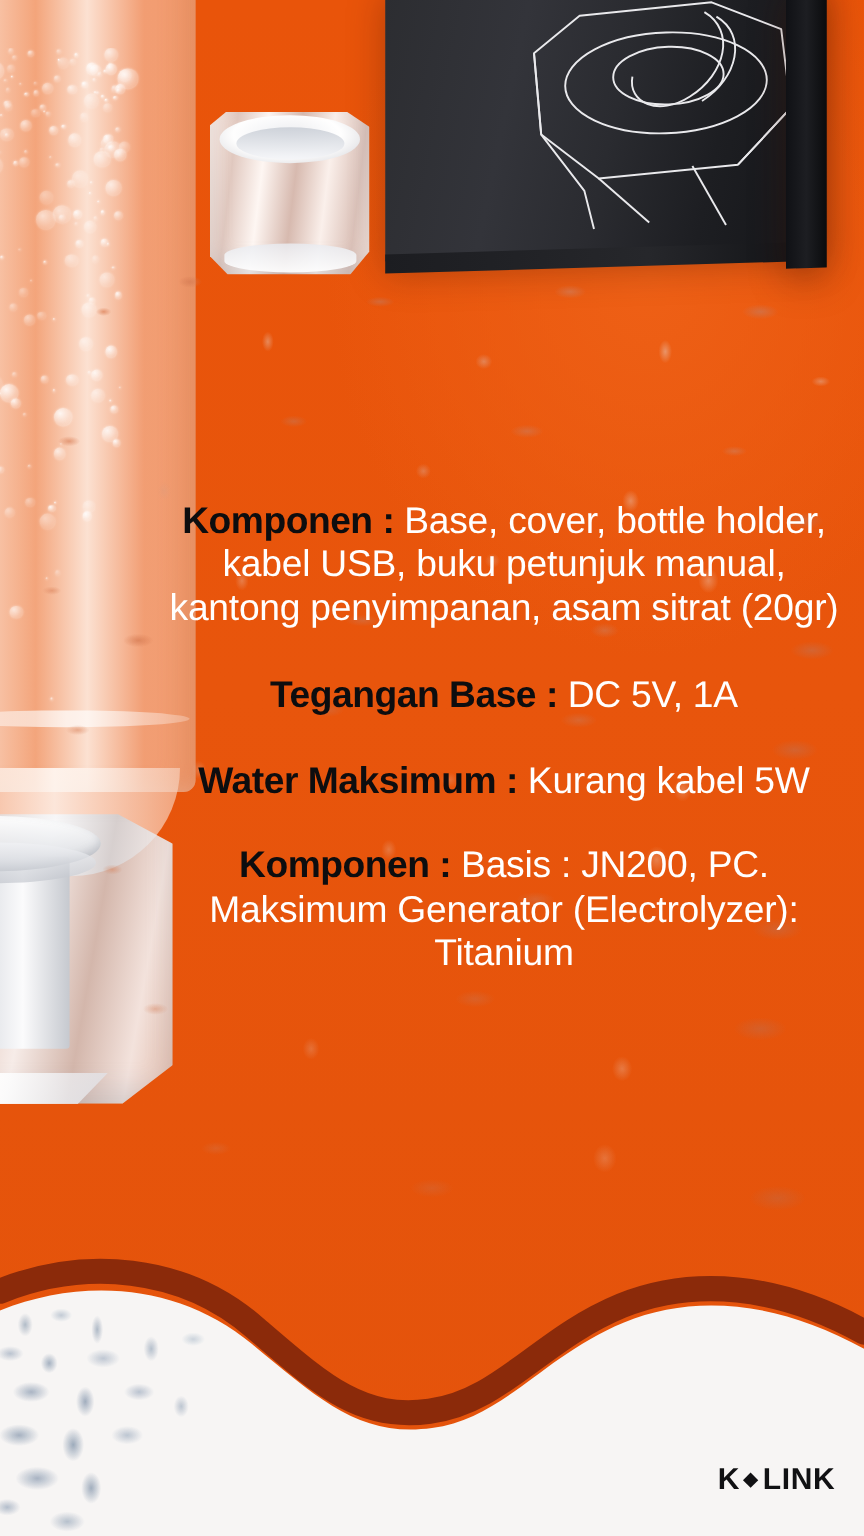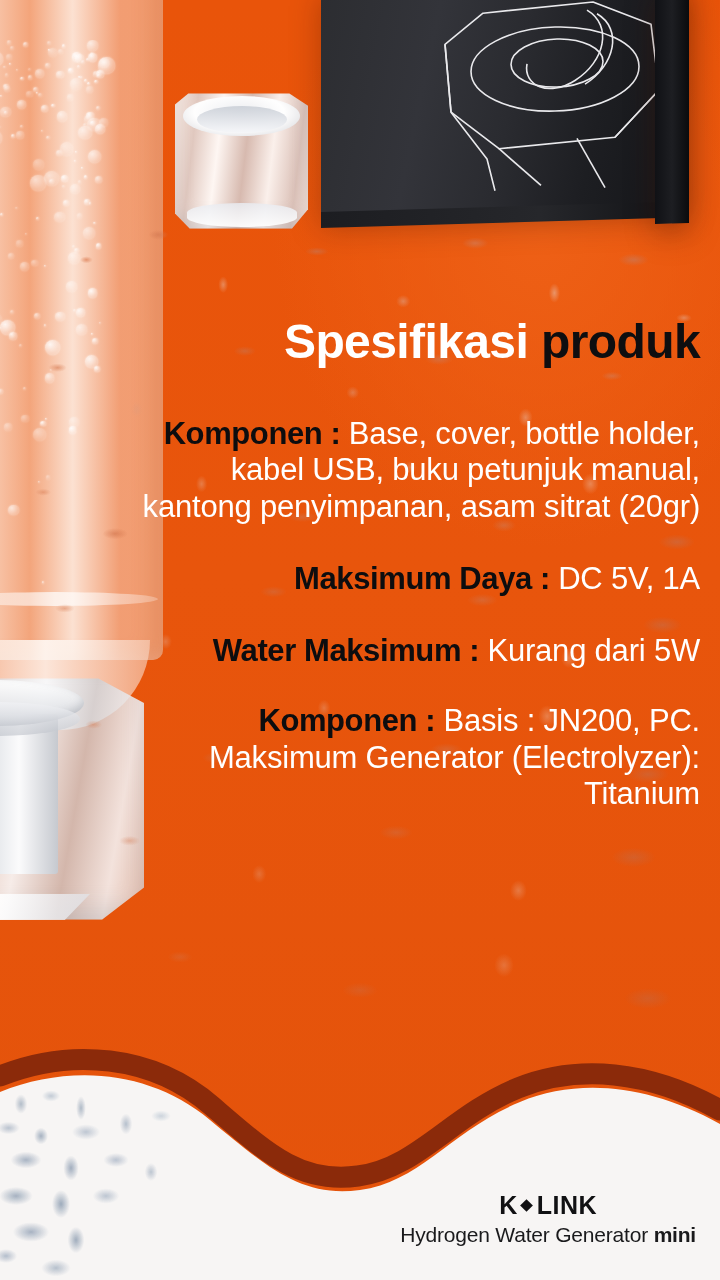--- a/index.html
+++ b/index.html
@@ -202,21 +202,21 @@
     background:linear-gradient(180deg,rgba(233,235,240,.85),rgba(255,255,255,.92));
   }
   .headline{
     position:absolute;top:318px;right:20px;
     font-size:48px;font-weight:800;letter-spacing:-.6px;
     line-height:1;white-space:nowrap;
   }
   .headline .w{color:#FFFFFF;}
   .headline .b{color:#0E0E10;}
 
-  .specs{position:absolute;top:416px;right:20px;width:560px;text-align:right;}
+  .specs{position:absolute;top:416px;right:20px;width:560px;text-align:center;}
   .spec{margin:0 0 28px 0;font-size:31px;line-height:1.17;color:#FFFFFF;font-weight:400;letter-spacing:-.2px;}
   .spec:last-child{margin-bottom:0;}
   .spec .k{color:#0D0D0F;font-weight:800;letter-spacing:-.4px;}
   .spec-0{margin-bottom:36px;}
   .spec-1{margin-bottom:36px;}
   .spec-2{margin-bottom:34px;}
   .spec-3{margin-bottom:38px;}
 
   
   .footer{
@@ -451,52 +451,45 @@
   <div class="device">
     <div class="device-body"></div>
     <div class="device-inner"></div>
     <div class="device-collar"></div>
     <div class="device-collar2"></div>
     <div class="device-foot"></div>
   </div>
 
   <div class="splash-tex"></div>
 
-  <div class="headline">
-    <span class="w">Spesifikasi</span>
-    <span class="b">produk</span>
-  </div>
 
   <div class="specs">
     <p class="spec spec-0">
       <span class="k">Komponen</span><span class="k"> : </span><span>Base, cover, bottle holder, kabel USB, buku petunjuk manual, kantong penyimpanan, asam sitrat (20gr)</span>
     </p>
     <p class="spec spec-1">
-      <span class="k">Maksimum Daya</span><span class="k"> : </span><span>DC 5V, 1A</span>
+      <span class="k">Tegangan Base</span><span class="k"> : </span><span>DC 5V, 1A</span>
     </p>
     <p class="spec spec-2">
-      <span class="k">Water Maksimum</span><span class="k"> : </span><span>Kurang dari 5W</span>
+      <span class="k">Water Maksimum</span><span class="k"> : </span><span>Kurang kabel 5W</span>
     </p>
     <p class="spec">
       <span class="k">Komponen</span><span class="k"> : </span><span>Basis : JN200, PC. Maksimum Generator (Electrolyzer): Titanium</span>
     </p>
   </div>
 
   <div class="footer">
     <svg viewBox="0 0 720 296" preserveAspectRatio="none">
       <path d="M0,108 C70,80 150,86 210,136 C266,182 300,214 360,206 C420,198 452,146 520,118 C578,94 648,100 720,140 L720,296 L0,296 Z" fill="#F7F5F4"></path>
       <path d="M0,92 C70,64 152,70 212,122 C268,170 300,200 358,192 C418,184 450,132 518,104 C578,80 648,86 720,126" fill="none" stroke="#8B2A0A" stroke-width="21" stroke-linecap="round"></path>
     </svg>
     <div class="splash-water"></div>
 
     <div class="brand">
       <div class="brand-logo">
         <span>K</span>
         <span class="dia"></span>
         <span>LINK</span>
       </div>
-      <div class="brand-tag">
-        <span>Hydrogen Water Generator </span><span class="bold">mini</span>
-      </div>
     </div>
   </div>
 
 </div>
 
 </body></html>

